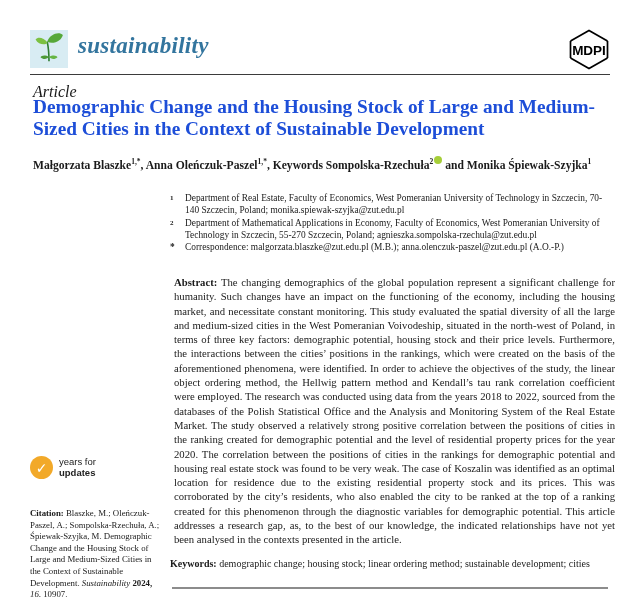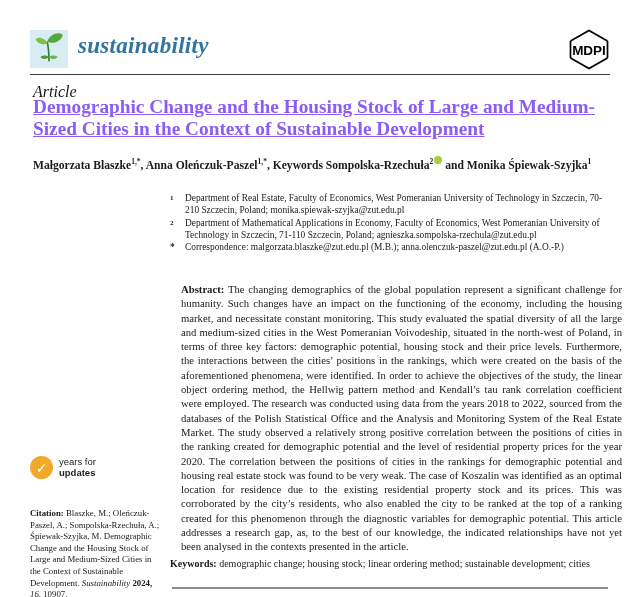--- a/index.html
+++ b/index.html
@@ -10,21 +10,21 @@
   .abs{position:absolute;}
 
   
   .logo-box{left:30px;top:30px;width:38px;height:38px;background:#d8ecf3;display:flex;align-items:center;justify-content:center;}
   .journal-name{left:78px;top:33px;font-size:23px;font-style:italic;font-weight:bold;color:#33759e;letter-spacing:.3px;}
   .mdpi-logo{left:566px;top:29px;}
   .header-rule{left:30px;top:74px;width:580px;border-top:1.8px solid #3b3b3b;height:0;}
 
   
   .article-label{left:33px;top:83px;font-size:16px;font-style:italic;}
-  .page-title{left:33px;top:96px;width:578px;font-size:19.3px;line-height:21.5px;font-weight:bold;color:#8b5cf6;text-decoration:underline;}
+  .page-title{left:33px;top:96px;width:578px;font-size:19.3px;line-height:21.5px;font-weight:bold;color:#1d4ed8;}
   .authors{left:33px;top:156px;width:578px;font-size:11.6px;font-weight:bold;}
   .authors sup{font-size:7.5px;}
   .orcid-dot{display:inline-block;width:8px;height:8px;border-radius:50%;background:#a6ce39;vertical-align:super;margin-left:1px;}
 
   
   .affiliations{left:170px;top:192px;width:441px;font-size:9.4px;line-height:12.3px;}
   .aff-row{display:flex;}
   .aff-marker{width:15px;flex:0 0 15px;font-weight:bold;}
   .aff-marker sup{font-size:7px;}
   .aff-text{flex:1;}
@@ -76,33 +76,33 @@
 
 <h1 class="abs page-title" style="margin:0;">Demographic Change and the Housing Stock of Large and Medium-Sized Cities in the Context of Sustainable Development</h1>
 
 <div class="abs authors">
   <span><span>Małgorzata Blaszke</span><sup>1,*</sup><span>, </span></span><span><span>Anna Oleńczuk-Paszel</span><sup>1,*</sup><span>, </span></span><span><span>Keywords Sompolska-Rzechuła</span><sup>2</sup><span class="orcid-dot"></span><span> and </span></span><span><span>Monika Śpiewak-Szyjka</span><sup>1</sup></span>
 </div>
 
 <div class="abs affiliations">
   <div class="aff-row">
     <span class="aff-marker"><sup>1</sup></span>
-    <span class="aff-text">Department of Real Estate, Faculty of Economics, West Pomeranian University of Technology in Szczecin, 70-210 Szczecin, Poland; monika.spiewak-szyjka@zut.edu.pl</span>
+    <span class="aff-text">Department of Real Estate, Faculty of Economics, West Pomeranian University of Technology in Szczecin, 70-140 Szczecin, Poland; monika.spiewak-szyjka@zut.edu.pl</span>
   </div>
   <div class="aff-row">
     <span class="aff-marker"><sup>2</sup></span>
-    <span class="aff-text">Department of Mathematical Applications in Economy, Faculty of Economics, West Pomeranian University of Technology in Szczecin, 71-110 Szczecin, Poland; agnieszka.sompolska-rzechula@zut.edu.pl</span>
+    <span class="aff-text">Department of Mathematical Applications in Economy, Faculty of Economics, West Pomeranian University of Technology in Szczecin, 55-270 Szczecin, Poland; agnieszka.sompolska-rzechula@zut.edu.pl</span>
   </div>
   <div class="aff-row">
     <span class="aff-marker">*</span>
     <span class="aff-text">Correspondence: malgorzata.blaszke@zut.edu.pl (M.B.); anna.olenczuk-paszel@zut.edu.pl (A.O.-P.)</span>
   </div>
 </div>
 
-<p class="abs abstract" style="margin:11px;">
+<p class="abs abstract" style="margin:4px;">
   <span class="bd">Abstract:</span>
   <span>The changing demographics of the global population represent a significant challenge for humanity. Such changes have an impact on the functioning of the economy, including the housing market, and necessitate constant monitoring. This study evaluated the spatial diversity of all the large and medium-sized cities in the West Pomeranian Voivodeship, situated in the north-west of Poland, in terms of three key factors: demographic potential, housing stock and their price levels. Furthermore, the interactions between the cities’ positions in the rankings, which were created on the basis of the aforementioned phenomena, were identified. In order to achieve the objectives of the study, the linear object ordering method, the Hellwig pattern method and Kendall’s tau rank correlation coefficient were employed. The research was conducted using data from the years 2018 to 2022, sourced from the databases of the Polish Statistical Office and the Analysis and Monitoring System of the Real Estate Market. The study observed a relatively strong positive correlation between the positions of cities in the ranking created for demographic potential and the level of residential property prices for the year 2020. The correlation between the positions of cities in the rankings for demographic potential and housing real estate stock was found to be very weak. The case of Koszalin was identified as an optimal location for residence due to the existing residential property stock and its prices. This was corroborated by the city’s residents, who also enabled the city to be ranked at the top of a ranking created for this phenomenon through the diagnostic variables for demographic potential. This article addresses a research gap, as, to the best of our knowledge, the indicated relationships have not yet been analysed in the contexts presented in the article.</span>
 </p>
 
 <p class="abs keywords" style="margin:0;">
   <span class="bd">Keywords:</span>
   <span>demographic change; housing stock; linear ordering method; sustainable development; cities</span>
 </p>
 
 <div class="abs bottom-rule"></div>

